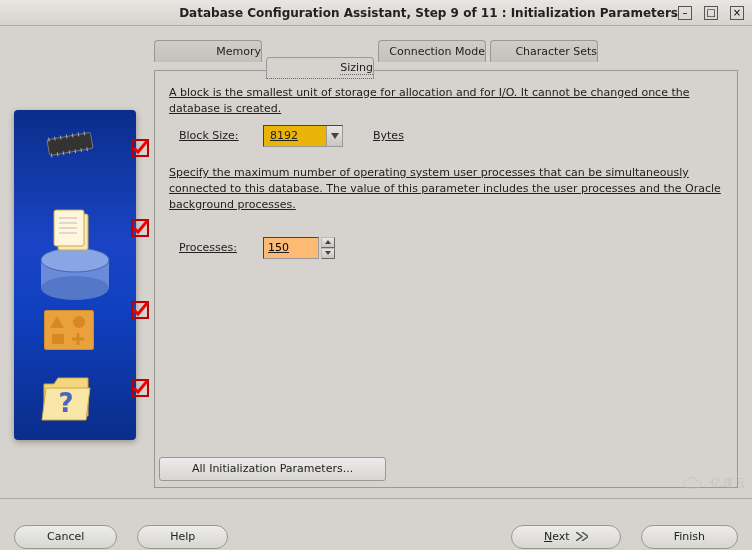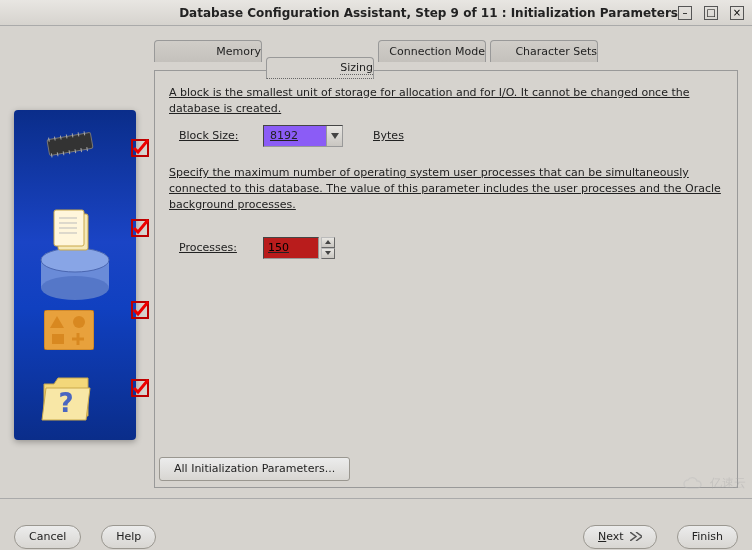--- a/index.html
+++ b/index.html
@@ -96,36 +96,36 @@
     align-items: center;
     gap: 16px;
     margin-top: 8px;
     margin-left: 10px;
   }
   .field-row label { min-width: 68px; }
   .combo {
     display: inline-flex;
     align-items: center;
     border: 1px inset #999;
-    background: #8b5cf6;
+    background: #eab308;
     height: 22px;
   }
   .combo .combo-text { min-width: 62px; padding: 0 6px; }
   .combo .combo-btn { width: 16px; height: 100%; border-left: 1px solid #999; background: linear-gradient(#e8e6e2,#c9c6c1); display:flex; align-items:center; justify-content:center; }
   .combo .combo-btn svg { width: 8px; height: 6px; }
   .unit { margin-left: 14px; }
   .spinner {
     display: inline-flex;
     align-items: stretch;
     height: 22px;
   }
   .spinner input {
     width: 56px;
     border: 1px inset #999;
-    background: #b91c1c;
+    background: #fdba74;
     font-family: inherit;
     font-size: 11px;
     padding: 0 4px;
   }
   .spin-btns {
     display: flex;
     flex-direction: column;
     width: 14px;
     margin-left: 2px;
   }
@@ -140,21 +140,21 @@
   .spin-btns .sbtn svg { width: 6px; height: 4px; }
   .all-params {
     margin-top: auto;
   }
   .btn {
     display: inline-flex;
     align-items: center;
     justify-content: center;
     gap: 6px;
     height: 24px;
-    padding: 0 14px;
+    padding: 0 32px;
     border: 1px solid #9a9790;
     border-radius: 12px;
     background: linear-gradient(#ececec, #d8d6d2);
     font-size: 11px;
     color: #222;
     cursor: default;
     white-space: nowrap;
     margin-top: 24px;
   }
   .btn .u { text-decoration: underline; }

